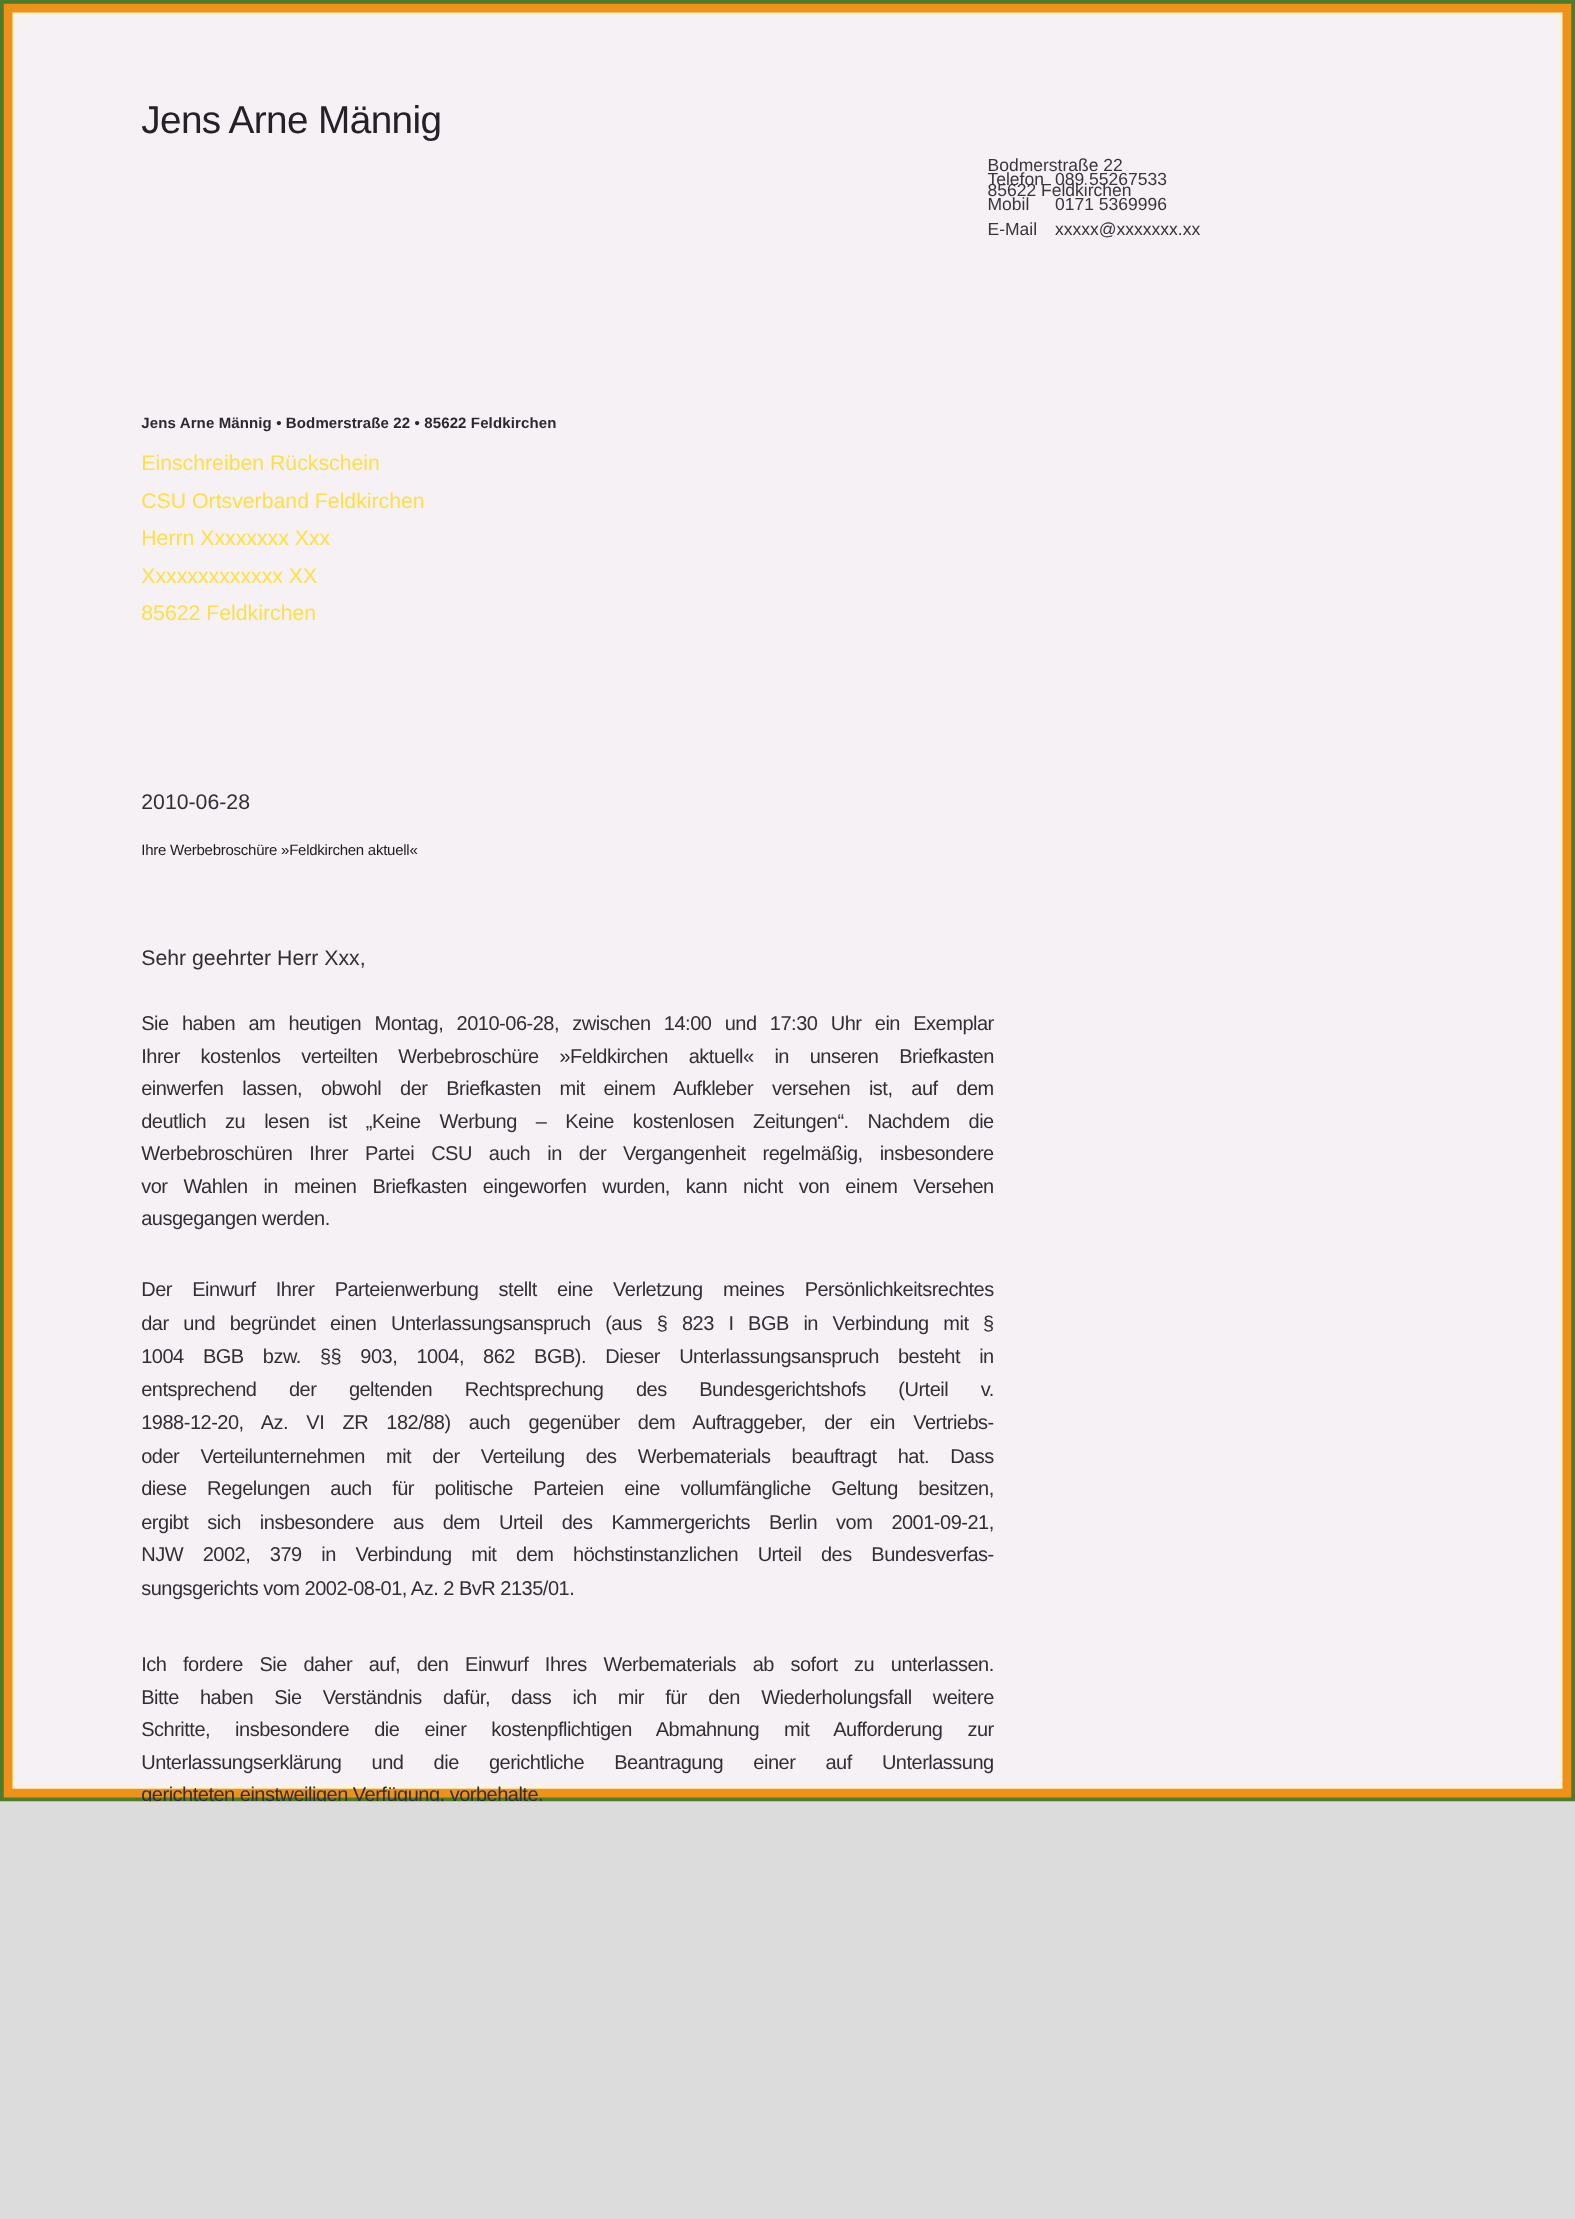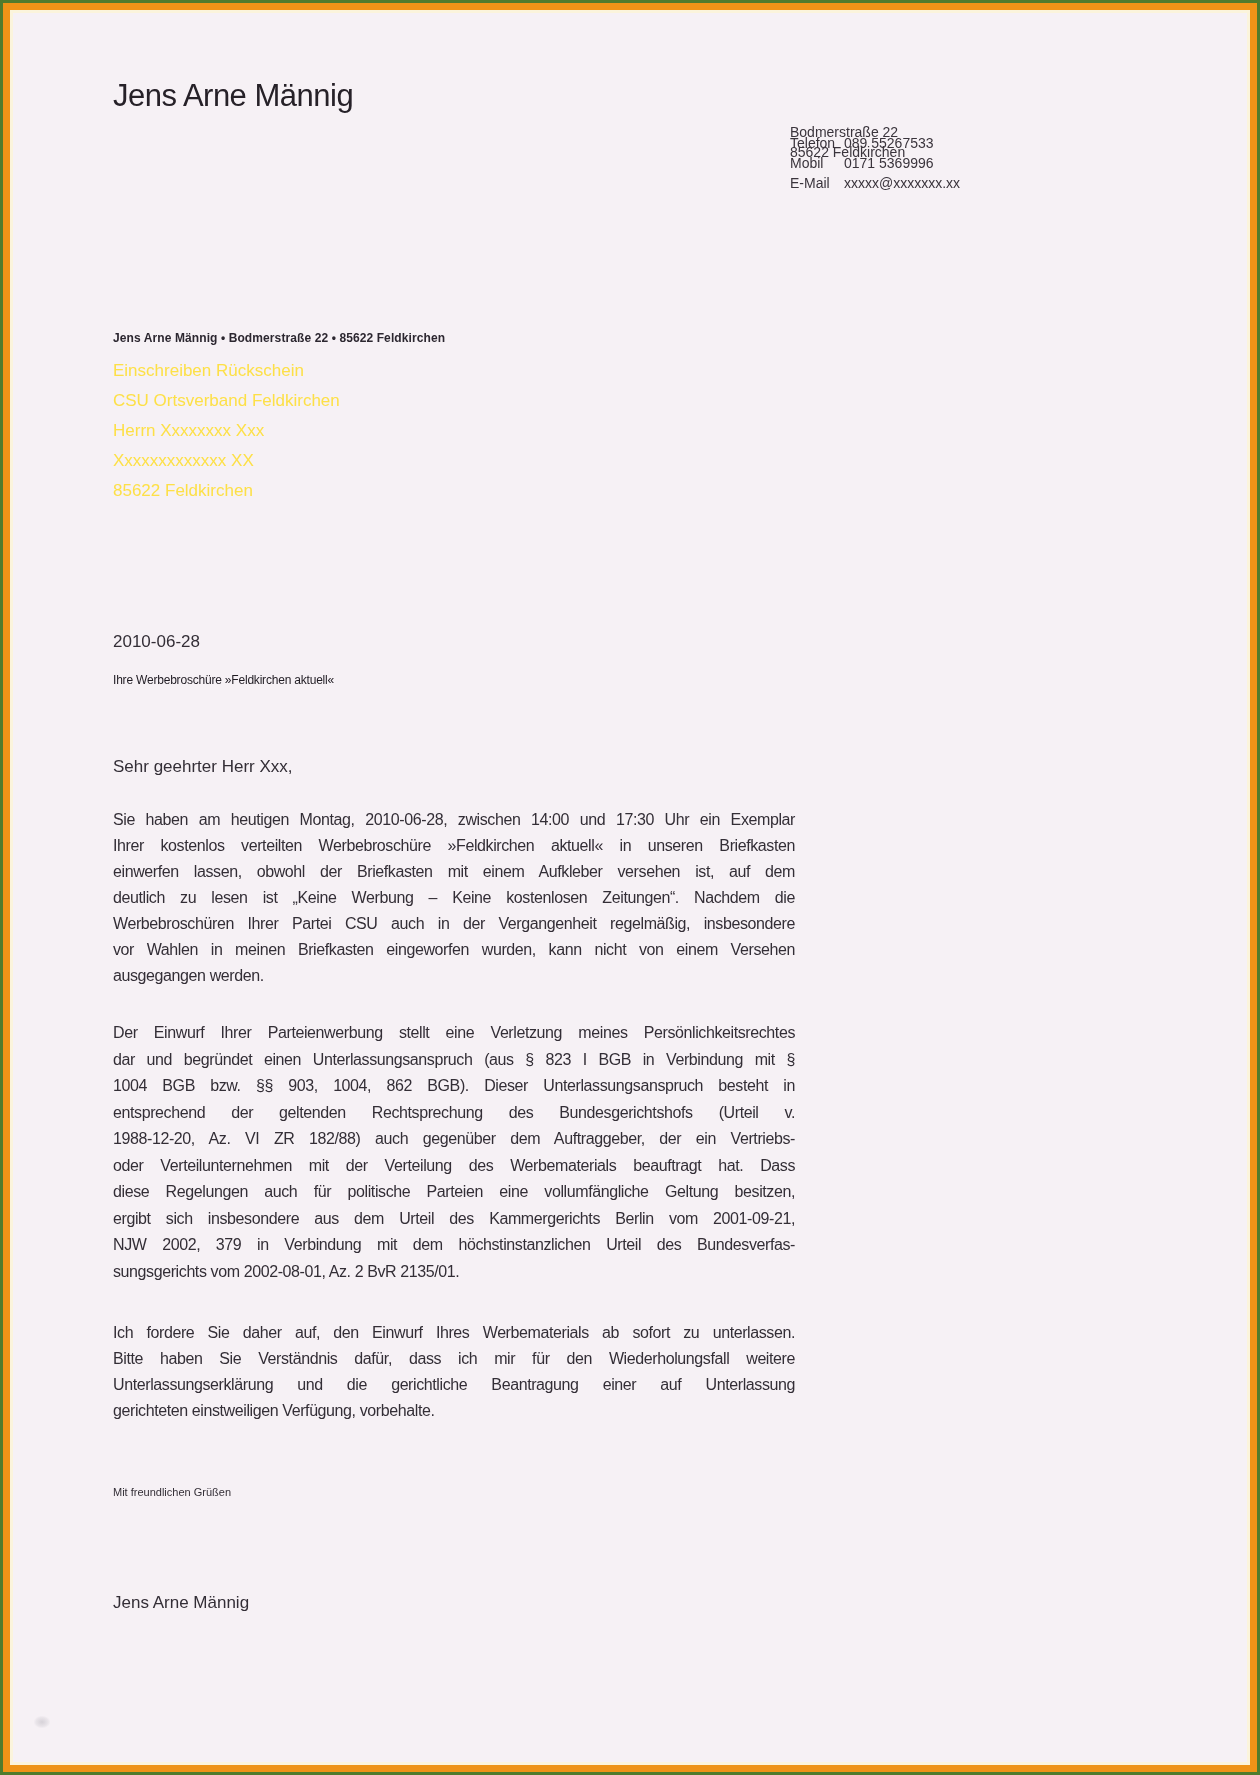--- a/index.html
+++ b/index.html
@@ -1,20 +1,20 @@
 <!DOCTYPE html>
 <html lang="de"><head>
 <meta charset="utf-8">
 <style>
   html,body { margin:0; padding:0; }
   body { background:#dcdcdc; font-family:"Liberation Sans","DejaVu Sans",sans-serif; }
 
   .sheet {
     position:relative;
-    width:1260px; height:1775px;
+    width:1260px; height:1441px;
     background:#4f7b2d; 
     overflow:hidden;
   }
   .frame-orange { position:absolute; inset:3px; background:#ee9317; }
   .frame-cream  { position:absolute; inset:10px; background:#fbf4dc; }
   .page         { position:absolute; inset:13px; background:#f6f1f5; }
 
   .content { position:absolute; inset:0; color:#332e36; }
 
   
@@ -149,20 +149,21 @@
         <div class="line">1988-12-20, Az. VI ZR 182/88) auch gegenüber dem Auftraggeber, der ein Vertriebs-</div>
         <div class="line">oder Verteilunternehmen mit der Verteilung des Werbematerials beauftragt hat. Dass</div>
         <div class="line">diese Regelungen auch für politische Parteien eine vollumfängliche Geltung besitzen,</div>
         <div class="line">ergibt sich insbesondere aus dem Urteil des Kammergerichts Berlin vom 2001-09-21,</div>
         <div class="line">NJW 2002, 379 in Verbindung mit dem höchstinstanzlichen Urteil des Bundesverfas-</div>
         <div class="line last">sungsgerichts vom 2002-08-01, Az. 2 BvR 2135/01.</div>
       </div>
     <div class="para para-3">
         <div class="line">Ich fordere Sie daher auf, den Einwurf Ihres Werbematerials ab sofort zu unterlassen.</div>
         <div class="line">Bitte haben Sie Verständnis dafür, dass ich mir für den Wiederholungsfall weitere</div>
+        <div class="line">Schritte, insbesondere die einer kostenpflichtigen Abmahnung mit Aufforderung zur</div>
         <div class="line">Unterlassungserklärung und die gerichtliche Beantragung einer auf Unterlassung</div>
         <div class="line last">gerichteten einstweiligen Verfügung, vorbehalte.</div>
       </div>
 
     <div class="closing">Mit freundlichen Grüßen</div>
     <div class="signature-name">Jens Arne Männig</div>
 
     <div class="scan-artifact"></div>
   </div>
 </div>

